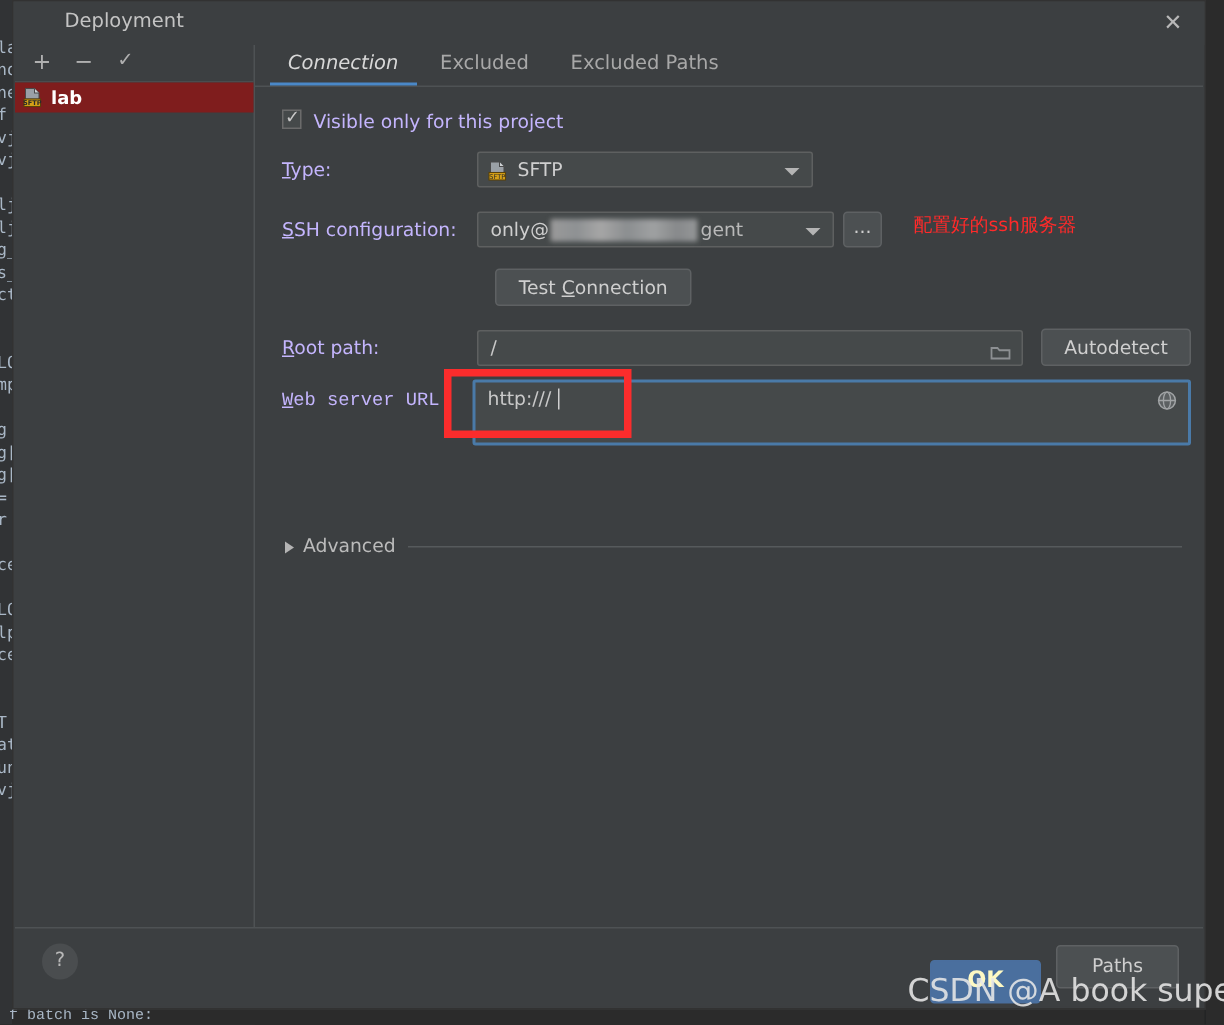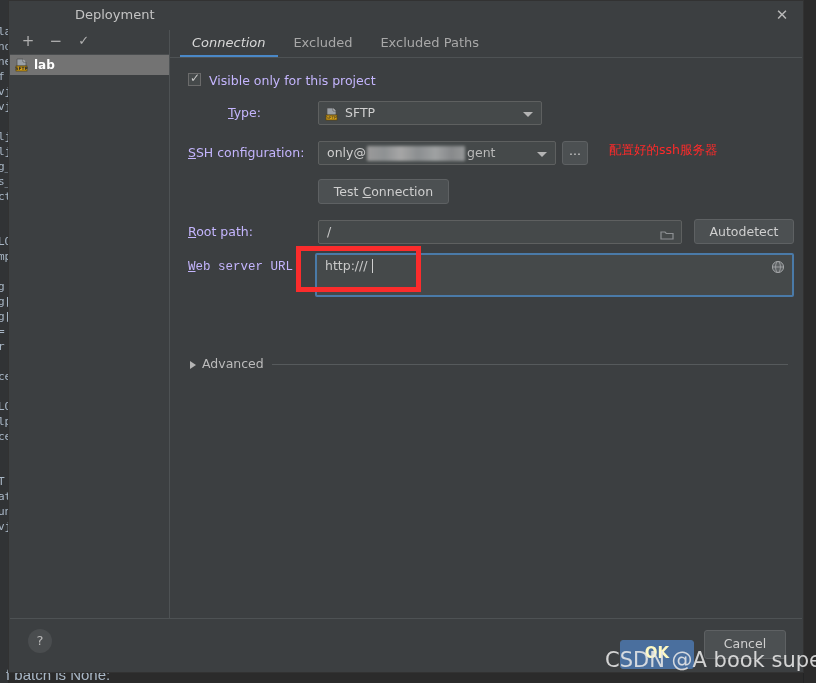--- a/index.html
+++ b/index.html
@@ -55,22 +55,22 @@
     left: 10px;
     top: 596px;
     width: 13px; height: 13px;
     border-radius: 50%;
     background: #4e5254;
   }
   #ide-bottom-line {
     position: absolute;
     left: 6px;
     bottom: 0px;
-    font-family: Liberation Sans, sans-serif;
-    font-size: 15px;
+    font-family: Liberation Mono, monospace;
+    font-size: 10px;
     color: #a9b7c6;
     white-space: pre;
   }
 
   
   #dialog {
     position: absolute;
     left: 8px;
     top: 0;
     width: 796px;
@@ -101,21 +101,20 @@
     text-align: center;
     letter-spacing: -0.5px;
     font-family: "DejaVu Sans", sans-serif;
     margin-top: 48px;
   }
   #title-text {
     position: absolute;
     left: 34px; top: 6px;
     font-size: 13px;
     color: #c4c4c4;
-    margin-left: 32px;
   }
   #close-btn {
     position: absolute;
     right: 12px; top: 6px;
     width: 18px; height: 18px;
     line-height: 17px;
     text-align: center;
     color: #b8b8b8;
     font-size: 15px;
     cursor: pointer;
@@ -153,21 +152,21 @@
   .deploy-item {
     height: 20px;
     line-height: 20px;
     padding-left: 24px;
     position: relative;
     font-size: 12px;
     color: #d8d8d8;
     cursor: pointer;
   }
   .deploy-item.selected {
-    background: #737373;
+    background: #7f1d1d;
     font-weight: bold;
     color: #ffffff;
   }
   .sftp-icon {
     position: absolute;
     left: 5px; top: 3px;
     width: 14px; height: 14px;
   }
 
   
@@ -512,21 +511,21 @@
     </div>
 
     <div id="form">
 
       <div id="visible-row" class="row">
         <span class="cbx"></span>
         <span class="lbl" style="left:21px;top:0;">Visible only for this project</span>
       </div>
 
       <div class="row" style="top:42px;left:18px;">
-        <span class="lbl" style="left:0;top:0;margin-left:40px;"><u>T</u>ype:</span>
+        <span class="lbl" style="left:0;top:0;"><u>T</u>ype:</span>
       </div>
       <div class="combo" style="left:148px;top:43px;width:224px;">
         <span style="position:absolute;left:6px;top:4px;">
           <svg width="14" height="14" viewBox="0 0 14 14">
             <path d="M2 1 h6 l3 3 v4 H2 Z" fill="#9aa0a6" stroke="#4a4a4a" stroke-width="0.7"></path>
             <path d="M8 1 v3 h3" fill="#cfd3d6" stroke="#4a4a4a" stroke-width="0.7"></path>
             <rect x="1" y="8" width="11" height="5" fill="#d4a017" stroke="#5a4208" stroke-width="0.7"></rect>
             <text x="6.5" y="12.2" font-size="4.4" font-family="DejaVu Sans, sans-serif" fill="#2b2b2b" text-anchor="middle">SFTP</text>
           </svg>
         </span>
@@ -539,21 +538,21 @@
       </div>
       <div class="combo" style="left:148px;top:83px;width:238px;">
         <span style="position:absolute;left:8px;top:0;">only@</span>
         <span class="redact"></span>
         <span style="position:absolute;left:148px;top:0;color:#b9b9b9;">gent</span>
         <span class="arrow"></span>
       </div>
       <div class="btn" style="left:392px;top:83px;width:26px;height:24px;line-height:18px;">...</div>
       <div id="red-note" style="left:439px;top:84px;">配置好的ssh服务器</div>
 
-      <div class="btn" style="left:148px;top:121px;width:131px;">Test <u>C</u>onnection</div>
+      <div class="btn" style="left:160px;top:121px;width:131px;">Test <u>C</u>onnection</div>
 
       <div class="row" style="top:161px;left:18px;">
         <span class="lbl" style="left:0;top:0;"><u>R</u>oot path:</span>
       </div>
       <div class="txtfield" style="left:148px;top:162px;width:364px;">
         <span style="position:absolute;left:8px;top:0;">/</span>
         <span style="position:absolute;right:7px;top:5px;">
           <svg width="14" height="12" viewBox="0 0 14 12">
             <path d="M1 3 h4 l1.3 1.5 H13 V10 H1 Z" fill="none" stroke="#8d9093" stroke-width="1.2"></path>
           </svg>
@@ -581,20 +580,20 @@
         <span id="adv-label">Advanced</span>
         <span id="adv-line"></span>
       </div>
 
     </div>
   </div>
 
   <div id="bottombar">
     <div id="help-btn">?</div>
     <div id="ok-btn">OK</div>
-    <div id="cancel-btn">Cancel</div>
+    <div id="cancel-btn">Paths</div>
   </div>
 
 </div>
 
 <div id="redbox"></div>
 
 <div id="watermark">CSDN @A book super</div>
 
 </body></html>

